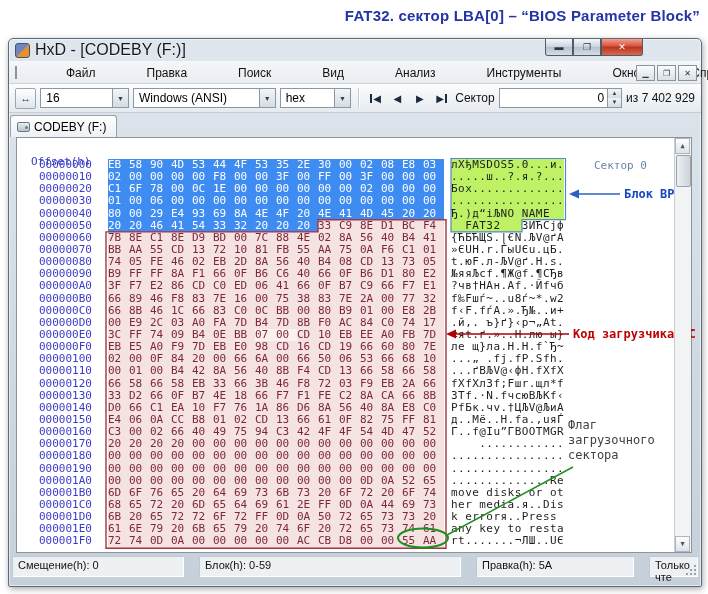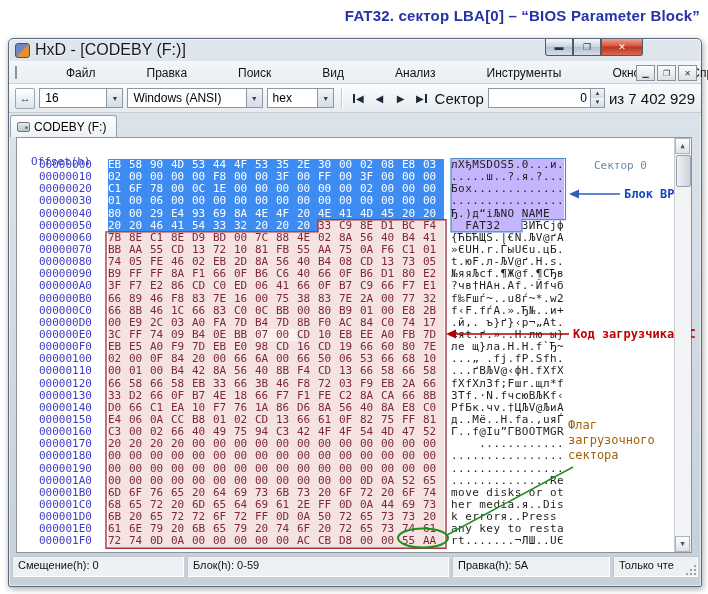--- a/index.html
+++ b/index.html
@@ -52,21 +52,21 @@
   .sep{width:1px;height:20px;background:#C2C9D0;box-shadow:1px 0 0 #fff;margin:0 3px;}
   .nav{width:19px;height:20px;display:flex;align-items:center;justify-content:center;
        font-size:10px;color:#1c2a3a;}
   .nav b{width:2px;height:9px;background:#1c2a3a;margin:0 1px;}
   .spin{display:flex;align-items:center;height:20px;width:128px;border:1px solid #8A98A6;
         background:#fff;box-sizing:border-box;}
   .spin .num{flex:1;text-align:right;font-size:12px;padding-right:3px;}
   .spin .arrows{width:13px;height:100%;display:flex;flex-direction:column;border-left:1px solid #8A98A6;}
   .spin .arrows span{flex:1;font-size:6px;line-height:9px;text-align:center;color:#33414e;
         background:linear-gradient(#F2F5F8,#D5DCE4);}
-  .lbl{font-size:15px;color:#111;white-space:nowrap;}
+  .lbl{font-size:12px;color:#111;white-space:nowrap;}
 
   .tabbar{height:24px;display:flex;align-items:flex-end;padding-left:1px;}
   .tab{display:flex;align-items:center;gap:4px;height:21px;padding:0 10px 0 6px;font-size:12px;
        background:linear-gradient(#FEFEFE,#EDF1F5);border:1px solid #98A0A8;border-bottom:none;
        border-radius:3px 3px 0 0;}
   .drive-icon{width:13px;height:10px;border-radius:2px;border:1px solid #6d7884;box-sizing:border-box;
        background:linear-gradient(#e8ecf0,#b9c2cb);position:relative;}
   .drive-icon:after{content:"";position:absolute;right:1px;top:3px;width:3px;height:3px;
        border-radius:50%;background:#3f9c49;}
 
@@ -78,42 +78,42 @@
   .hex-header .bh{position:absolute;width:21px;}
   .hex-header .th{position:absolute;left:434px;}
   .rows{position:absolute;top:21px;left:0;right:16px;}
   .hrow{height:12.15px;line-height:12.15px;white-space:nowrap;}
   .ofs{display:inline-block;margin-left:22px;width:69px;color:#3B3BC8;}
   .byte{display:inline-block;width:21px;}
   .byte.sel{background:#3E8BF2;color:#fff;}
   .byte.code{background:#F5E2E2;color:#7E2836;}
   .byte.cur{background:#FBF1F1;}
   .txt{white-space:pre;color:#1F1F1F;letter-spacing:.45px;}
-  .txt.sel-t{background:#c4b5fd;}
+  .txt.sel-t{background:#bef264;}
   .tgap{display:inline-block;width:7px;}
 
   .overlay{position:absolute;left:0;top:0;pointer-events:none;}
 
   .ann{position:absolute;white-space:nowrap;}
   .ann-sector0{left:577px;top:21px;color:#6C86A4;font-family:"DejaVu Sans Mono",monospace;font-size:11px;}
   .ann-bpb{left:607px;top:49px;color:#1747C0;font-weight:bold;font-size:12px;}
   .ann-boot{left:556px;top:189px;color:#C00000;font-weight:bold;font-size:12px;}
-  .ann-flag{left:551px;top:280px;color:#a16207;font-size:12px;line-height:15px;}
+  .ann-flag{left:551px;top:280px;color:#404040;font-size:12px;line-height:15px;}
 
   .vscroll{position:absolute;right:0;top:0;bottom:0;width:16px;background:#F2F3F5;
            border-left:1px solid #C9CDD2;}
   .sbtn{position:absolute;left:0;width:15px;height:16px;display:flex;align-items:center;
         justify-content:center;font-size:7px;color:#4a5560;border:1px solid #AEB5BD;
         box-sizing:border-box;background:linear-gradient(#FDFDFE,#DDE2E8);}
   .sb-up{top:0;}
   .sb-down{bottom:0;}
   .sb-thumb{position:absolute;left:1px;top:17px;width:13px;height:30px;border:1px solid #9AA2AC;
         border-radius:2px;background:linear-gradient(90deg,#EDF0F3,#CDD3DA);}
 
-  .statusbar{display:flex;margin-top:3px;height:21px;padding:0 3px;gap:3px;align-items:stretch;}
+  .statusbar{display:flex;margin-top:3px;height:21px;padding:0 3px;gap:15px;align-items:stretch;}
   .sfield{font-size:11px;color:#111;padding:3px 6px 0 6px;box-sizing:border-box;
           background:#EEF1F4;box-shadow:inset 1px 1px 0 #c3c8cd, inset -1px -1px 0 #ffffff;}
   .sf1{width:172px;} .sf2{width:262px;} .sf3{width:158px;} .sf4{flex:1;position:relative;}
   .grip{position:absolute;right:1px;bottom:1px;width:12px;height:12px;
         background:
          radial-gradient(circle at 10px 2px,#9aa2aa 1px,transparent 1.4px),
          radial-gradient(circle at 6px 6px,#9aa2aa 1px,transparent 1.4px),
          radial-gradient(circle at 10px 6px,#9aa2aa 1px,transparent 1.4px),
          radial-gradient(circle at 2px 10px,#9aa2aa 1px,transparent 1.4px),
          radial-gradient(circle at 6px 10px,#9aa2aa 1px,transparent 1.4px),

